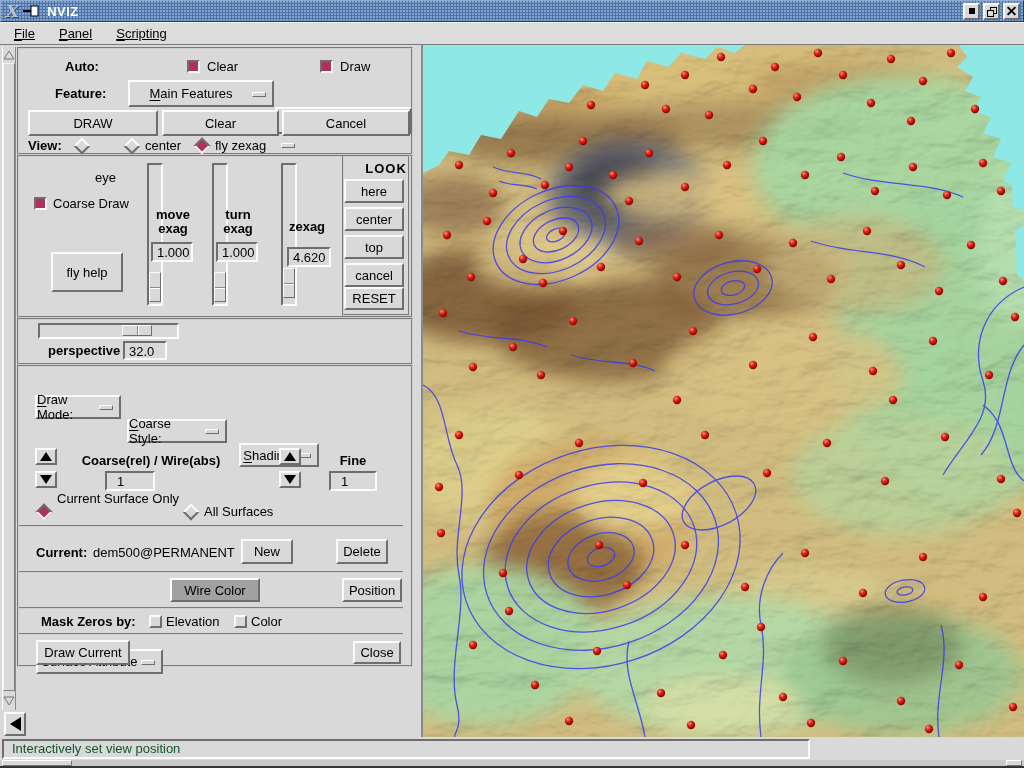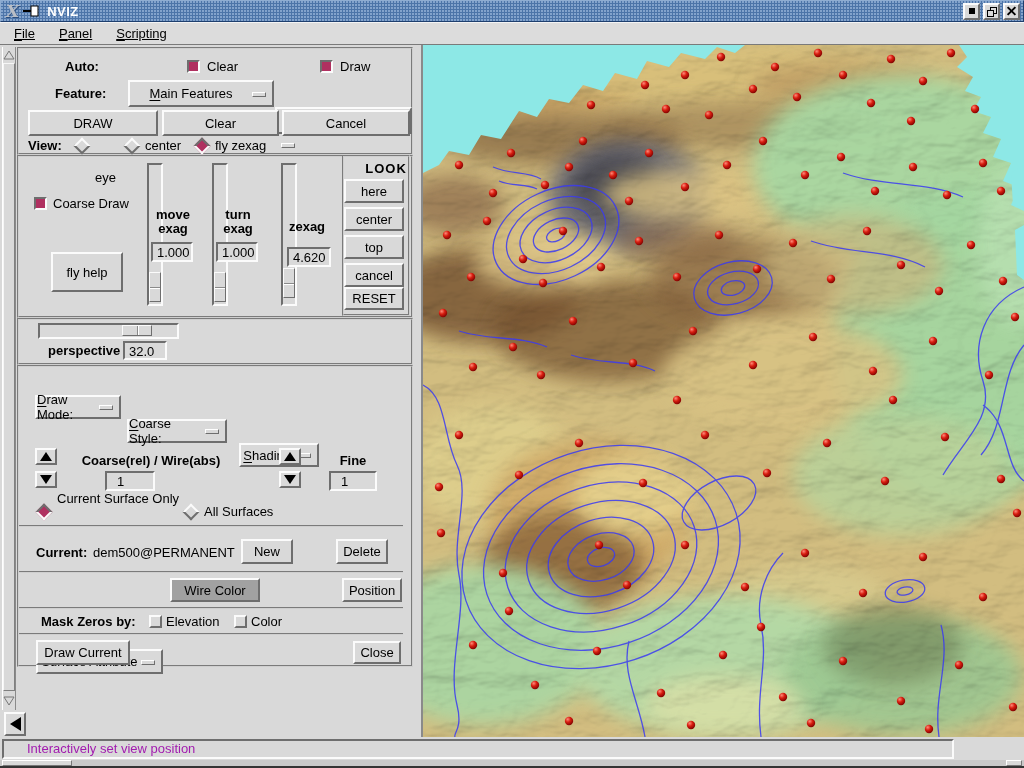--- a/index.html
+++ b/index.html
@@ -75,23 +75,23 @@
     border:1px solid;border-color:#fbfbfb #6e6e6e #6e6e6e #fbfbfb;box-sizing:border-box;}
   .handle-v::after{content:"";position:absolute;left:0;right:0;top:14px;border-top:1px solid #8a8a8a;border-bottom:1px solid #fff;}
   .slider-h{background:#d9d9d9;border:2px solid;border-color:#6e6e6e #fbfbfb #fbfbfb #6e6e6e;box-sizing:border-box;}
   .handle-h{position:absolute;width:30px;height:11px;background:#d9d9d9;
     border:1px solid;border-color:#fbfbfb #6e6e6e #6e6e6e #fbfbfb;box-sizing:border-box;}
   .handle-h::after{content:"";position:absolute;top:0;bottom:0;left:14px;border-left:1px solid #8a8a8a;border-right:1px solid #fff;}
   .tri-up{width:0;height:0;border-left:6px solid transparent;border-right:6px solid transparent;border-bottom:9px solid #000;}
   .tri-down{width:0;height:0;border-left:6px solid transparent;border-right:6px solid transparent;border-top:9px solid #000;}
   .pressed-gray{background:#a1a1a1 !important;}
   .lbl{white-space:nowrap;}
-  .statusbar{left:2px;top:739px;width:952px;height:20px;box-sizing:border-box;
+  .statusbar{left:2px;top:739px;width:808px;height:20px;box-sizing:border-box;
     border:2px solid;border-color:#6e6e6e #fbfbfb #fbfbfb #6e6e6e;background:#d9d9d9;
-    color:#a21caf;line-height:16px;padding-left:23px;font-size:13px;}
+    color:#14532d;line-height:16px;padding-left:8px;font-size:13px;}
   .canvas3d{left:421px;top:45px;width:601px;height:692px;border-left:2px solid #8a8a8a;box-sizing:content-box;background:#8de8e6;}
 </style>
 </head>
 <body>
 
 <div class="screen">
 
   <div class="abs titlebar">
     <span class="xlogo">X</span>
     <svg width="18" height="14">

